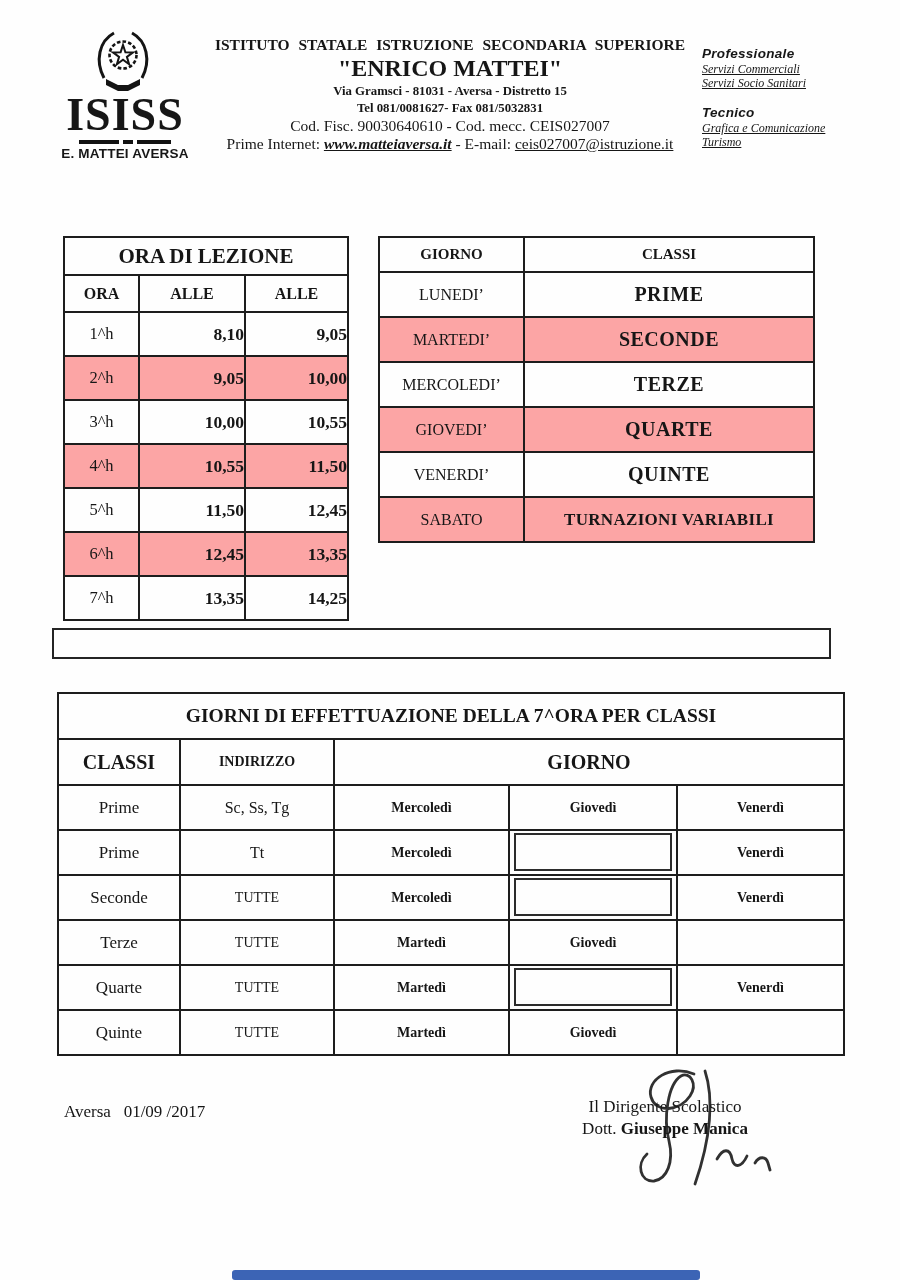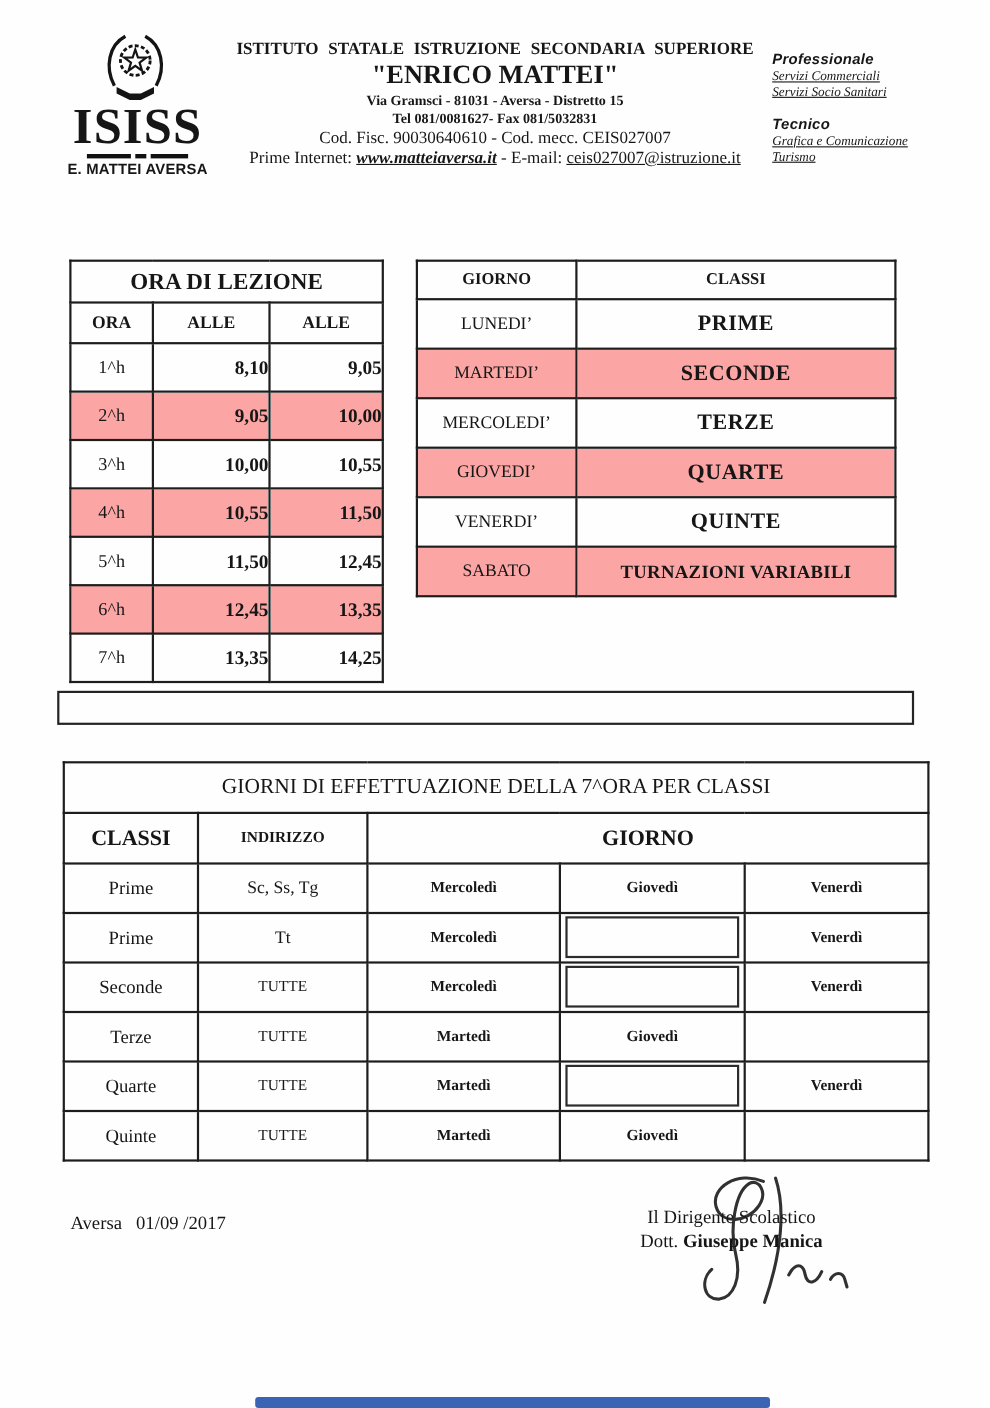--- a/index.html
+++ b/index.html
@@ -50,21 +50,21 @@
   #turn-table .ttl td{height:34px;font-weight:bold;font-size:21px;}
   #turn-table .hdr td{height:33px;font-weight:bold;font-size:15px;}
   #turn-table .row td{height:43px;}
   #turn-table .row td.giorno{font-size:16px;}
   #turn-table .row td.classi{font-weight:bold;font-size:20px;letter-spacing:0.5px;}
   #turn-table .row td.classi.small{font-size:17px;letter-spacing:0.3px;}
 
   .spacer-box{position:absolute;left:52px;top:628px;width:775px;height:27px;border:2px solid #242424;}
 
   #giorni-table{left:57px;top:692px;width:786px;}
-  #giorni-table .ttl td{height:44px;font-weight:normal;font-size:19.5px;}
+  #giorni-table .ttl td{height:44px;font-weight:bold;font-size:19.5px;}
   #giorni-table .hdr td{height:44px;font-weight:bold;}
   #giorni-table .hdr td.h-classi{font-size:20px;}
   #giorni-table .hdr td.h-indirizzo{font-size:14px;}
   #giorni-table .hdr td.h-giorno{font-size:20px;}
   #giorni-table .row td{height:43px;}
   #giorni-table .row td.c-classe{font-size:17px;}
   #giorni-table .row td.c-indirizzo{font-size:16px;}
   #giorni-table .row td.c-indirizzo.caps{font-size:14px;}
   #giorni-table .row td.c-day{font-weight:bold;font-size:14px;}
   td.ghost-cell{position:relative;}

